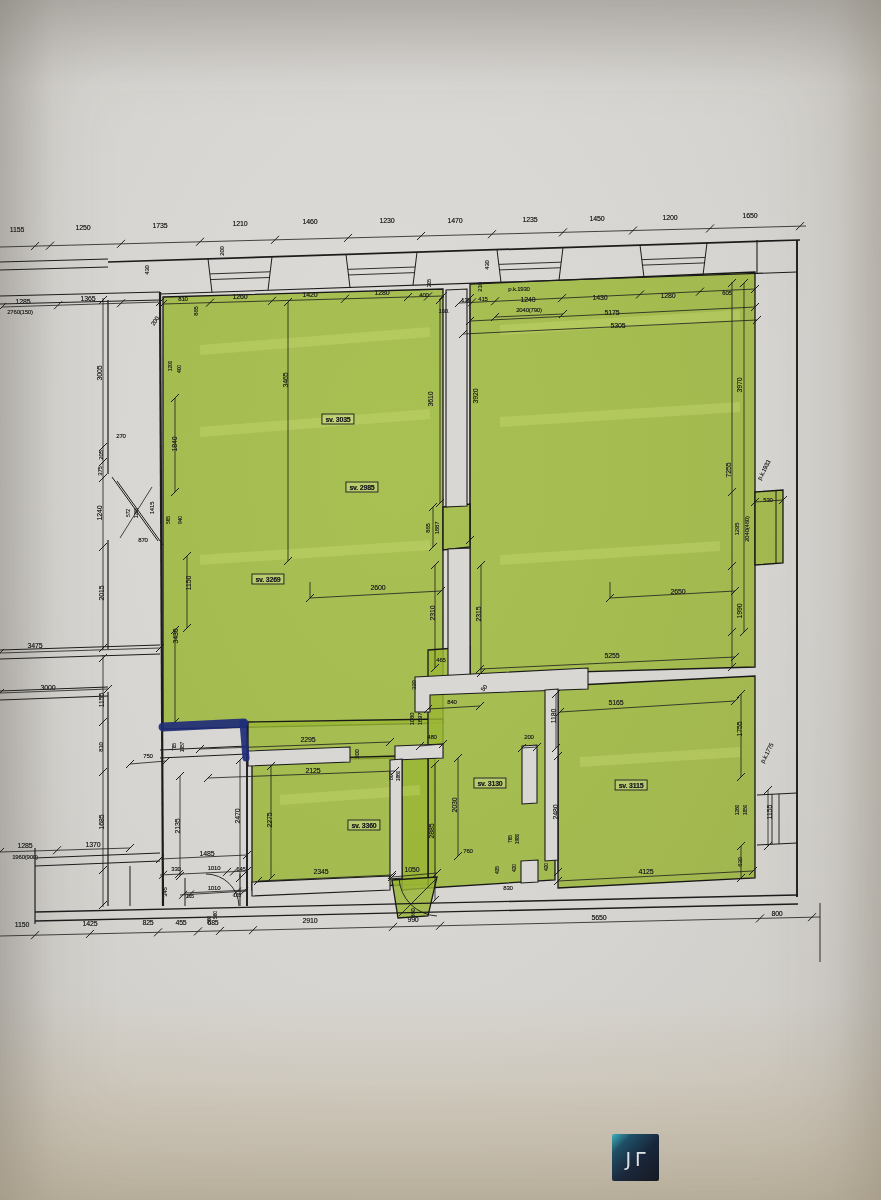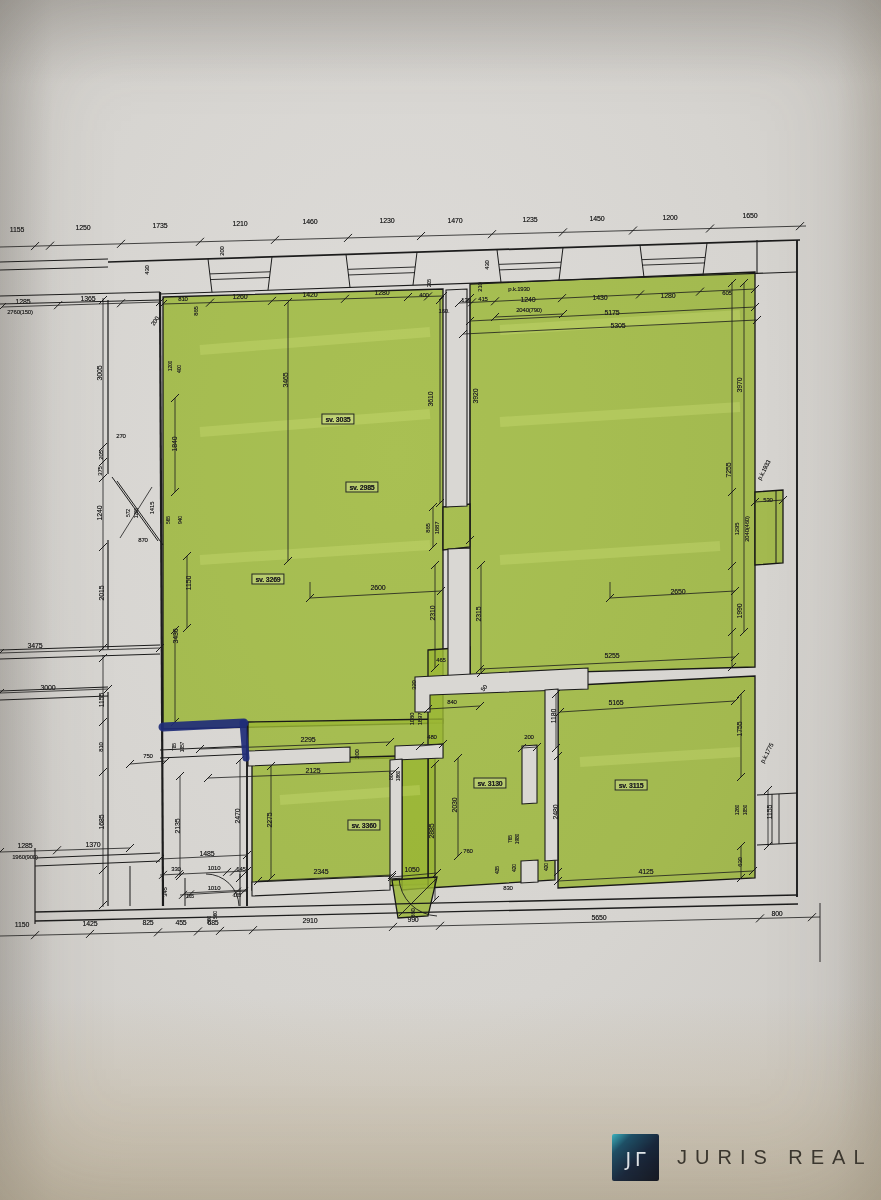--- a/index.html
+++ b/index.html
@@ -465,15 +465,14 @@
       <span class="lbl" style="left: 213px; top: 922px; font-size: 7px;">685</span>
       <span class="lbl" style="left: 310px; top: 920px; font-size: 7px;">2910</span>
       <span class="lbl" style="left: 413px; top: 919px; font-size: 7px;">990</span>
       <span class="lbl" style="left: 599px; top: 917px; font-size: 7px;">5650</span>
       <span class="lbl" style="left: 777px; top: 913px; font-size: 7px;">800</span>
     </div>
   <div class="logo">
     <div class="logo-mark">
       <span>JΓ</span>
     </div>
-    <div class="logo-text">JURIS REAL</div>
   </div>
 </div>
 
 </body></html>

